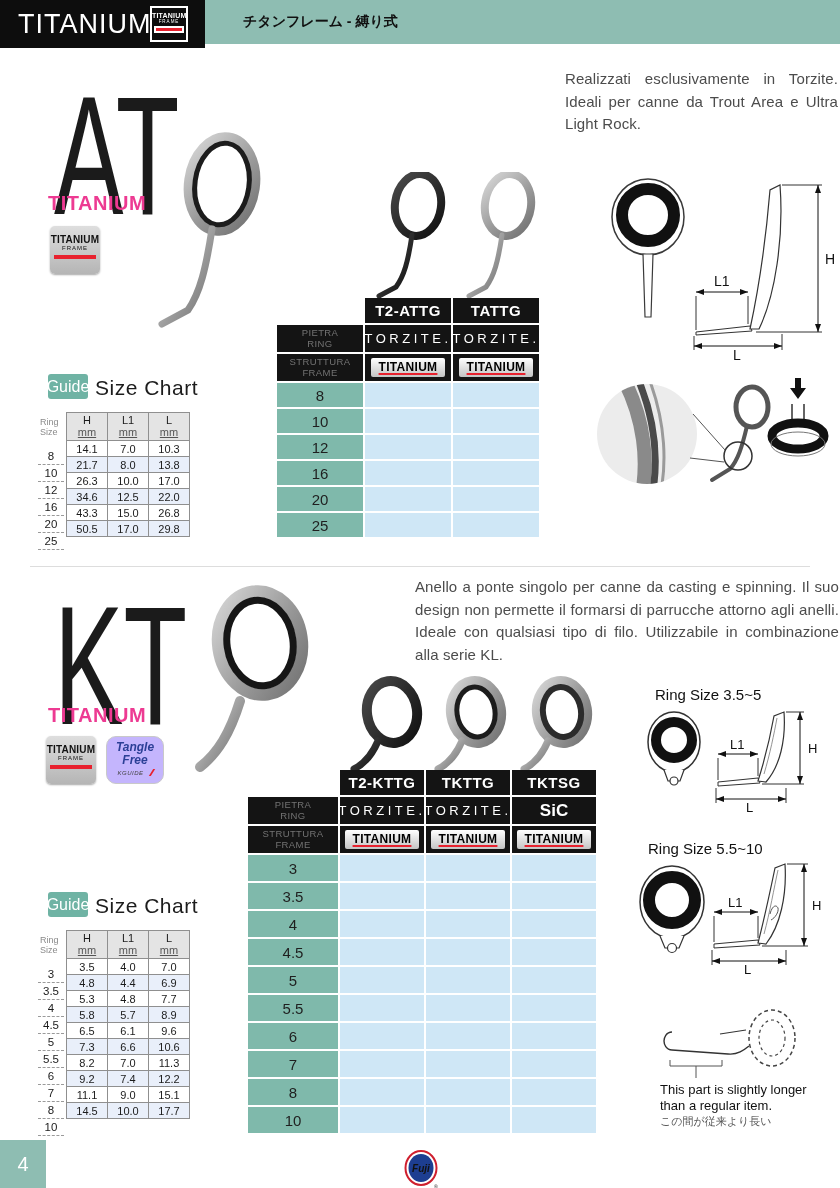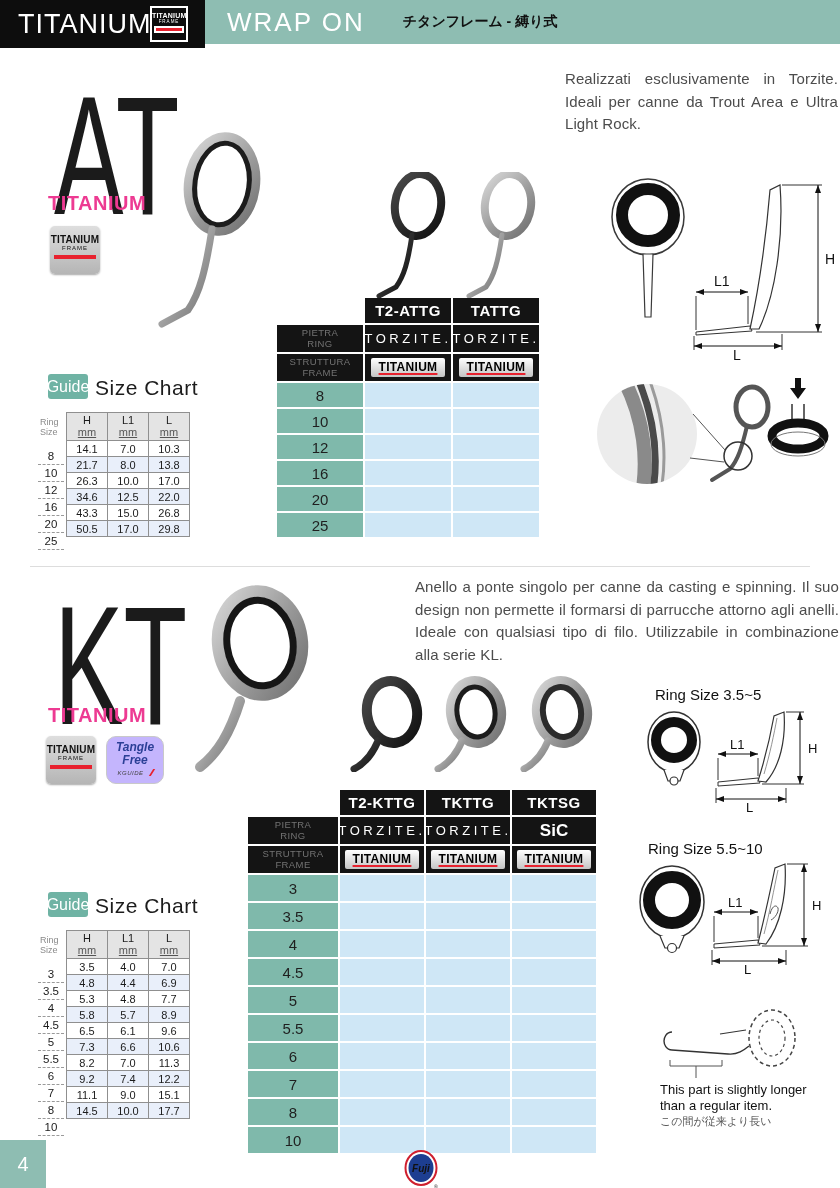--- a/index.html
+++ b/index.html
@@ -114,21 +114,20 @@
     <span class="hdr-brand">TITANIUM</span>
     <span class="hdr-badge">
       <span class="b1">TITANIUM</span>
       <span class="b2">FRAME</span>
       <span class="bar">
           <i></i>
         </span>
     </span>
   </div>
   <div class="abs hdr-teal">
-    <span class="hdr-title">WRAP ON</span>
     <span class="hdr-sub">チタンフレーム - 縛り式</span>
   </div>
 
   <div class="abs big-title" style="left:54px;top:88px;">AT</div>
   <div class="abs material" style="left:48px;top:192px;">TITANIUM</div>
   <div class="abs frame-badge" style="left:50px;top:226px;">
     <span class="b1">TITANIUM</span>
     <span class="b2">FRAME</span>
     <span class="bar"></span>
   </div>
@@ -321,21 +320,21 @@
     <ellipse cx="44" cy="37" rx="25" ry="31" transform="rotate(-8 44 37)" fill="none" stroke="url(#gmetal)" stroke-width="10"></ellipse>
     <ellipse cx="44" cy="37" rx="19" ry="25" transform="rotate(-8 44 37)" fill="none" stroke="#1c1c1c" stroke-width="5"></ellipse>
     <path d="M30,66 C24,80 16,89 6,94" fill="none" stroke="url(#gmetal)" stroke-width="7" stroke-linecap="round"></path>
   </svg>
   <svg class="abs" style="left:518px;top:675px;" width="78" height="97" viewBox="0 0 78 97">
     <ellipse cx="44" cy="37" rx="25" ry="31" transform="rotate(-8 44 37)" fill="none" stroke="url(#gmetal)" stroke-width="10"></ellipse>
     <ellipse cx="44" cy="37" rx="19" ry="25" transform="rotate(-8 44 37)" fill="none" stroke="#2b2b2b" stroke-width="6"></ellipse>
     <path d="M30,66 C24,80 16,89 6,94" fill="none" stroke="url(#gmetal)" stroke-width="7" stroke-linecap="round"></path>
   </svg>
 
-  <div class="abs ptable" style="left:248px;top:770px;grid-template-columns:90px 84px 84px 84px;margin-top:20px;">
+  <div class="abs ptable" style="left:248px;top:770px;grid-template-columns:90px 84px 84px 84px;">
     <div class="blankcell r-model"></div>
     <div class="mcell r-model">T2-KTTG</div>
     <div class="mcell r-model">TKTTG</div>
     <div class="mcell r-model">TKTSG</div>
 
     <div class="kcell r-ring">
       <span class="l">PIETRA</span>
         <span class="l">RING</span>
     </div>
     <div class="torz r-ring">TORZITE.</div>

